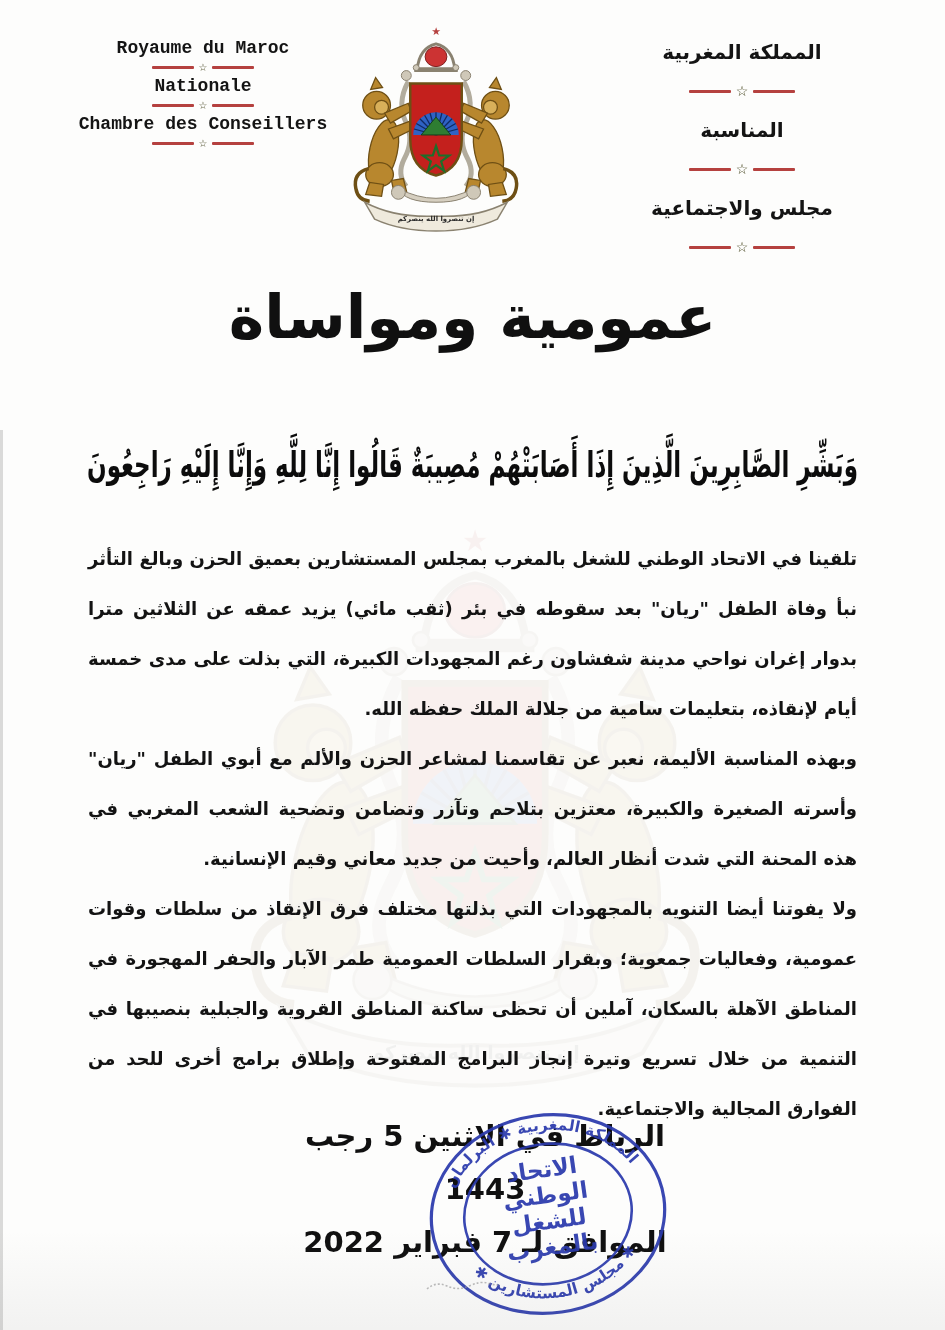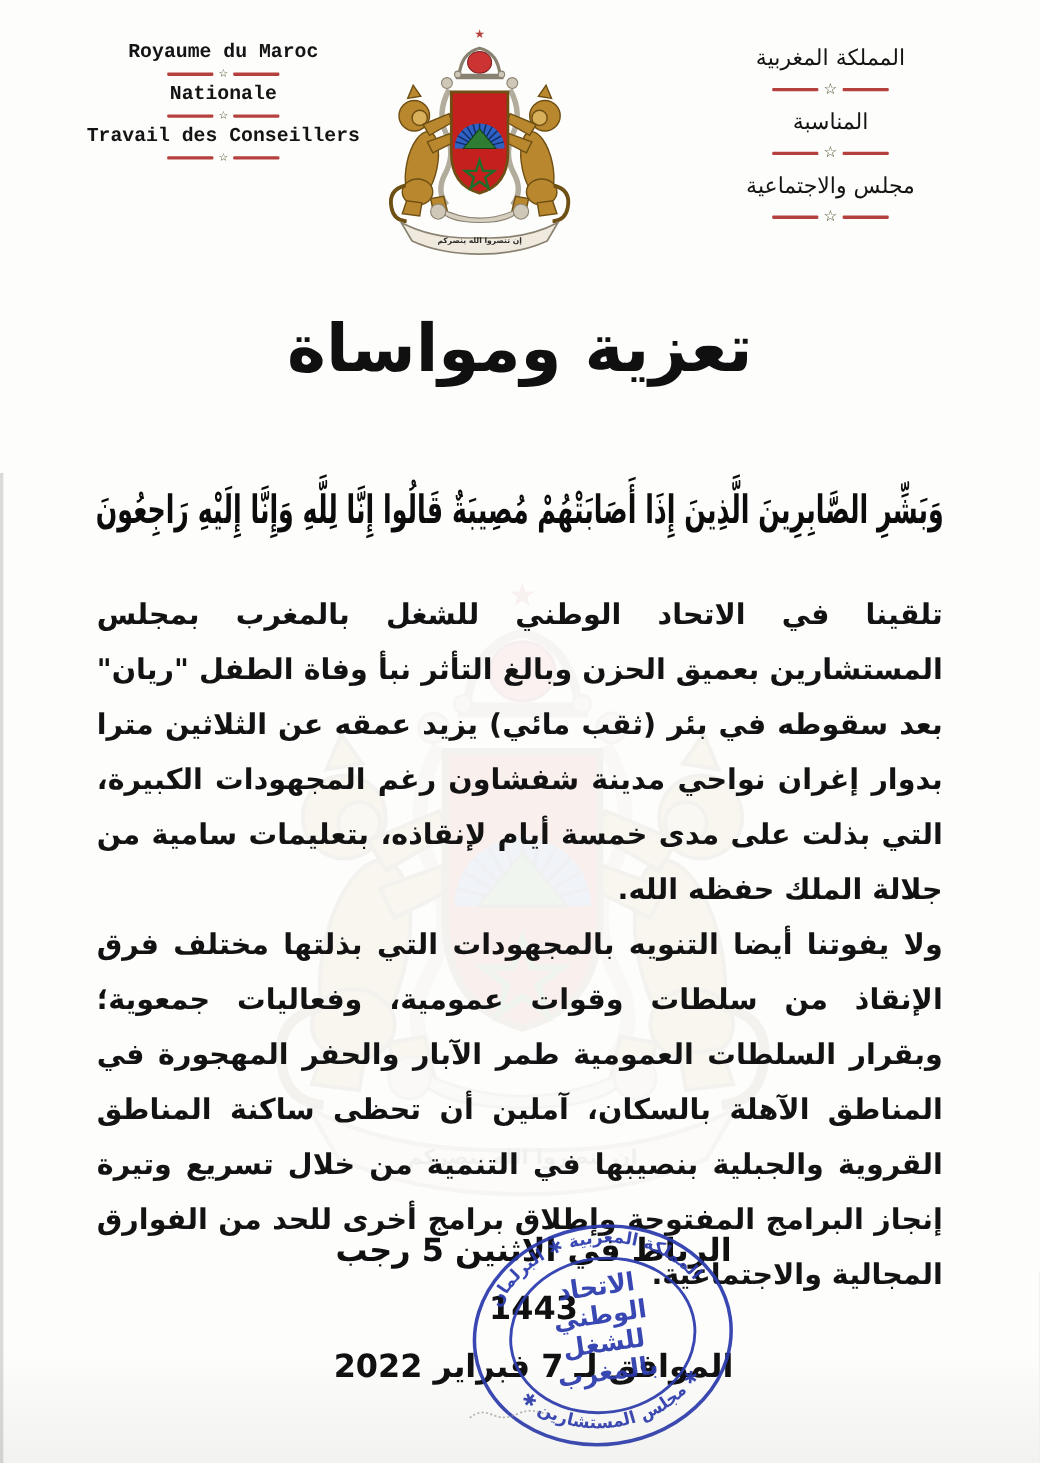--- a/index.html
+++ b/index.html
@@ -11,22 +11,22 @@
   .page::before{content:"";position:absolute;left:0;top:430px;bottom:0;width:3px;
     background:rgba(60,60,60,.18);}
   .page::after{content:"";position:absolute;left:0;right:0;bottom:0;height:100px;
     background:linear-gradient(to bottom,rgba(0,0,0,0),rgba(110,110,110,.08));pointer-events:none;}
 
   
   .hdr{position:absolute;display:flex;flex-direction:column;align-items:center;}
   .hdr-left{left:48px;top:38px;width:310px;gap:2px;
     font-family:Liberation Mono, monospace;font-weight:700;font-size:18px;color:#141414;}
   .hdr-left .hline.big{font-size:20px;white-space:nowrap;}
-  .hdr-right{right:30px;top:40px;width:320px;gap:10px;direction:rtl;
-    font-weight:400;font-size:20px;color:#141414;}
+  .hdr-right{right:43px;top:40px;width:320px;gap:20px;direction:rtl;
+    font-weight:700;font-size:20px;color:#141414;}
   .hdr-right .hline{white-space:nowrap;}
   .sep{display:flex;align-items:center;gap:5px;}
   .sep .dash{width:42px;height:3px;background:#b5413f;border-radius:1px;}
   .sep .star{color:#44441e;font-size:14px;line-height:1;}
 
   .emblem-box{position:absolute;left:337px;top:24px;width:198px;height:210px;}
   .emblem-box svg{width:100%;height:100%;}
 
   .watermark{position:absolute;left:205px;top:520px;width:540px;height:575px;opacity:.055;pointer-events:none;}
   .watermark svg{width:100%;height:100%;}
@@ -38,21 +38,21 @@
   }
   .verse{
     position:absolute;top:444px;left:0;width:100%;text-align:center;direction:rtl;
     font-size:23px;font-weight:700;white-space:nowrap;color:#0c0c0c;
     transform:scaleY(1.55);transform-origin:center top;
   }
 
   
   .bodytext{
     position:absolute;top:534px;left:88px;right:88px;direction:rtl;
-    font-size:26px;font-weight:700;line-height:50px;text-align:justify;color:#131313;
+    font-size:18px;font-weight:700;line-height:50px;text-align:justify;color:#131313;
   }
   .bodytext p{margin:0;}
 
   
   .dateblock{
     position:absolute;top:1110px;left:265px;width:440px;direction:rtl;text-align:center;
     font-size:29px;font-weight:700;line-height:53px;color:#101010;
   }
   .stamp{position:absolute;left:414px;top:1080px;width:268px;height:268px;opacity:.93;}
   .stamp svg{width:100%;height:100%;}
@@ -128,21 +128,21 @@
         <span class="dash"></span>
         <span class="star">☆</span>
         <span class="dash"></span>
       </div>
     <div class="hline">Nationale</div>
     <div class="sep">
         <span class="dash"></span>
         <span class="star">☆</span>
         <span class="dash"></span>
       </div>
-    <div class="hline">Travail des Conseillers</div>
+    <div class="hline">Chambre des Conseillers</div>
     <div class="sep">
         <span class="dash"></span>
         <span class="star">☆</span>
         <span class="dash"></span>
       </div>
   </div>
 
   <div class="emblem-box">
     <svg viewBox="0 0 200 212">
         <use href="#emblem"></use>
@@ -163,25 +163,26 @@
         <span class="dash"></span>
       </div>
     <div class="hline">مجلس والاجتماعية</div>
     <div class="sep">
         <span class="dash"></span>
         <span class="star">☆</span>
         <span class="dash"></span>
       </div>
   </div>
 
-  <h1 class="title">تعزية ومواساة</h1>
+  <h1 class="title">عمومية ومواساة</h1>
   <div class="verse">وَبَشِّرِ الصَّابِرِينَ الَّذِينَ إِذَا أَصَابَتْهُمْ مُصِيبَةٌ قَالُوا إِنَّا لِلَّهِ وَإِنَّا إِلَيْهِ رَاجِعُونَ</div>
 
   <main class="bodytext">
     <p>تلقينا في الاتحاد الوطني للشغل بالمغرب بمجلس المستشارين بعميق الحزن وبالغ التأثر نبأ وفاة الطفل "ريان" بعد سقوطه في بئر (ثقب مائي) يزيد عمقه عن الثلاثين مترا بدوار إغران نواحي مدينة شفشاون رغم المجهودات الكبيرة، التي بذلت على مدى خمسة أيام لإنقاذه،  بتعليمات سامية من جلالة الملك حفظه الله.</p>
+    <p>وبهذه المناسبة الأليمة، نعبر عن تقاسمنا لمشاعر الحزن والألم مع أبوي الطفل "ريان" وأسرته الصغيرة والكبيرة، معتزين بتلاحم وتآزر وتضامن وتضحية الشعب المغربي في هذه المحنة التي شدت أنظار العالم، وأحيت من جديد معاني وقيم الإنسانية.</p>
     <p>ولا يفوتنا أيضا التنويه بالمجهودات التي بذلتها مختلف فرق الإنقاذ من سلطات وقوات عمومية، وفعاليات جمعوية؛ وبقرار السلطات العمومية طمر الآبار والحفر المهجورة في المناطق الآهلة بالسكان، آملين أن تحظى ساكنة المناطق القروية والجبلية بنصيبها في التنمية من خلال تسريع وتيرة إنجاز البرامج المفتوحة وإطلاق برامج أخرى للحد من الفوارق المجالية والاجتماعية.</p>
   </main>
 
   <div class="dateblock">
     <div>الرباط في الاثنين 5 رجب 1443</div>
     <div>الموافق لـ 7 فبراير 2022</div>
   </div>
 
   <div class="stamp">
     <svg viewBox="-134 -134 268 268">

